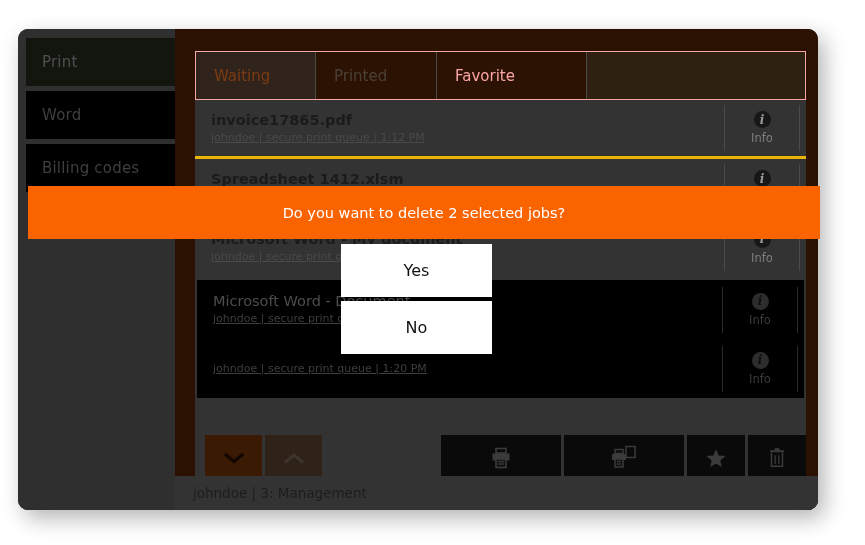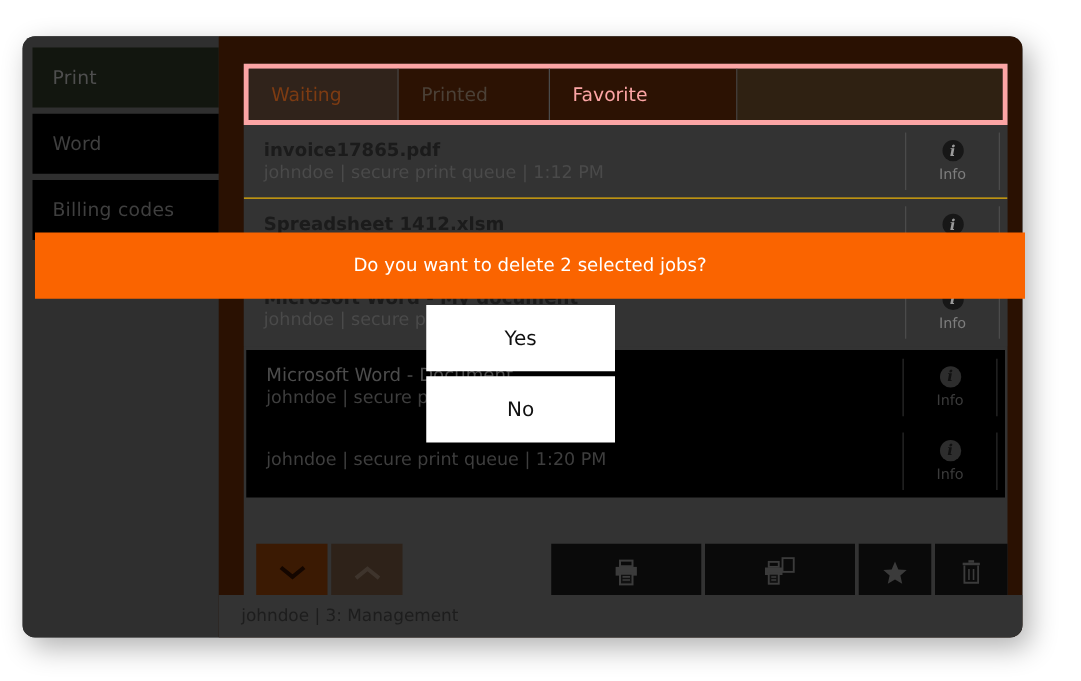--- a/index.html
+++ b/index.html
@@ -85,21 +85,21 @@
 
   
   .tab-bar {
     position: absolute;
     left: 0;
     top: 0;
     width: 611px;
     height: 49px;
     display: flex;
     box-sizing: border-box;
-    border: 4px solid #fca5a5;
+    border: 1px solid #fca5a5;
   }
   .tab {
     height: 100%;
     display: flex;
     align-items: center;
     box-sizing: border-box;
     border-right: 1px solid #4a4a4a;
     padding-left: 18px;
     font-size: 15px;
   }
@@ -121,39 +121,40 @@
   .job-group { background: #333333; }
   .job-group.selected { background: #000000; margin: 3px 2px; }
 
   .job-row {
     position: relative;
     height: 59px;
     display: flex;
     align-items: center;
     box-sizing: border-box;
   }
-  .job-row.divided { border-bottom: 1px solid #eab308; }
+  .job-row.divided { border-bottom: 3px solid #eab308; }
   .job-main {
     flex: 1;
     padding-left: 16px;
     box-sizing: border-box;
   }
   .job-title {
     font-size: 14.5px;
     font-weight: bold;
     color: #1b1b1b;
     line-height: 18px;
     white-space: nowrap;
   }
   .job-group.selected .job-title { color: #4c4c4c; font-weight: normal; }
   .job-sub {
-    font-size: 14px;
+    font-size: 11px;
     color: #4a4a4a;
     line-height: 17px;
     white-space: nowrap;
+    text-decoration: underline;
   }
   .job-group.selected .job-sub { color: #3e3e3e; }
 
   .info-btn {
     width: 76px;
     height: 46px;
     display: flex;
     flex-direction: column;
     align-items: center;
     justify-content: center;

